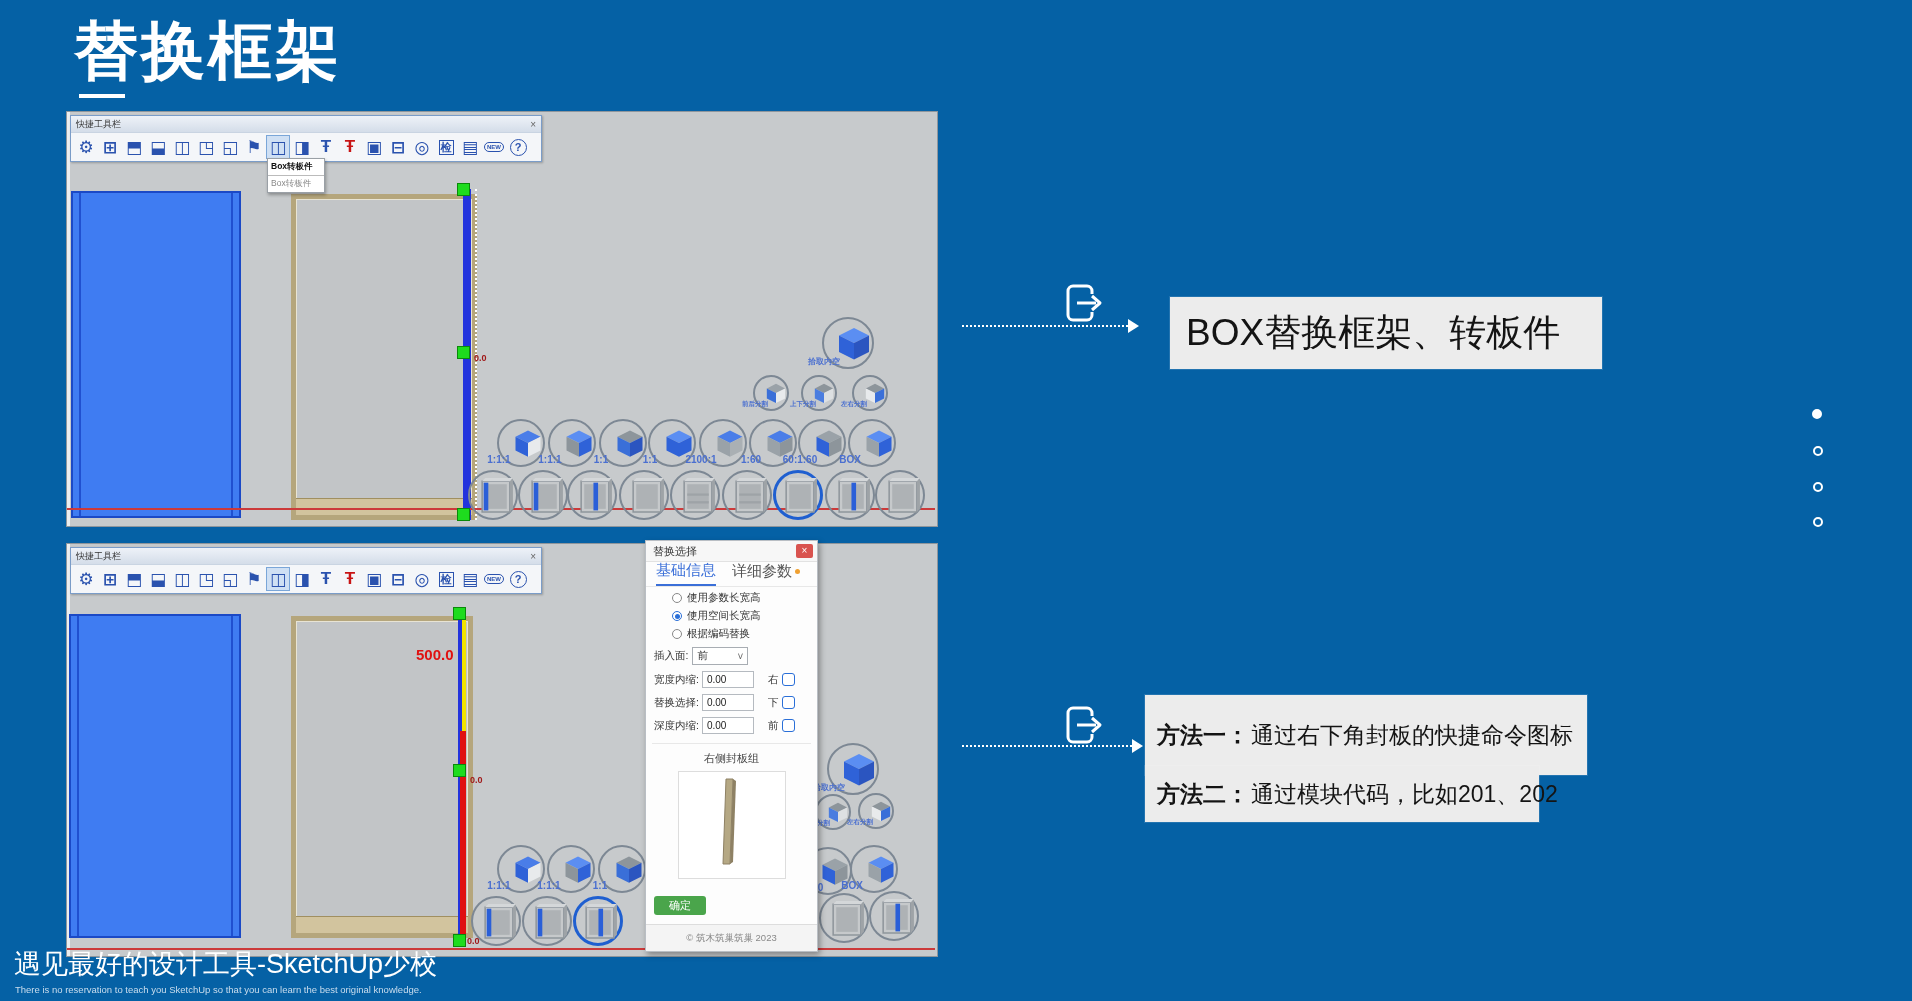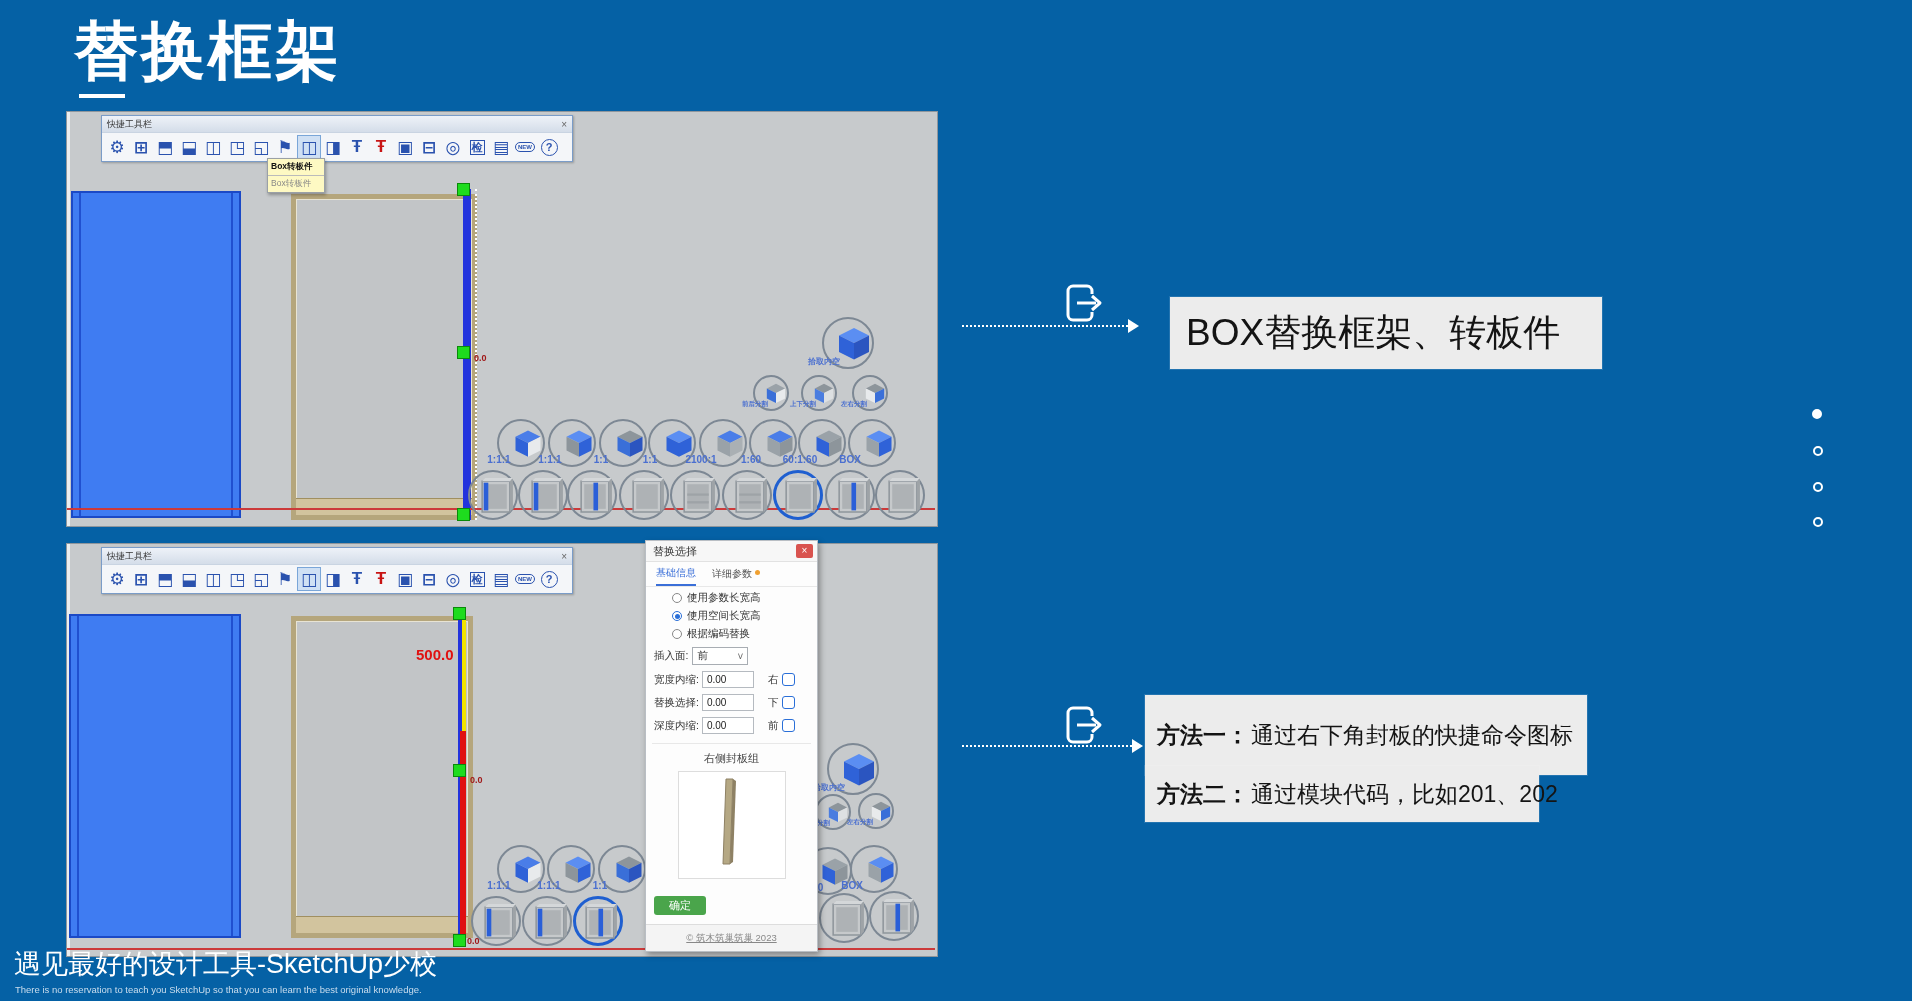--- a/index.html
+++ b/index.html
@@ -13,34 +13,34 @@
   #footer-cn{left:14px;top:946px;font-size:27px;color:#ffffff;}
   #footer-en{left:15px;top:984px;font-size:9.5px;color:#c9ddee;}
 
   
   .shot{background:#c7cacc;border:1px solid #8f969c;}
   .shot::before{content:'';position:absolute;left:0;top:0;bottom:0;width:3px;background:#eceef0;}
   #shot-top{left:66px;top:111px;width:870px;height:414px;}
   #shot-bottom{left:66px;top:543px;width:870px;height:412px;}
 
   
-  .tbwin{position:absolute;left:3px;top:3px;width:470px;border:1px solid #7a9cc8;background:#f4f6f9;box-shadow:1px 1px 2px rgba(0,0,0,.25);margin-left:31px;}
+  .tbwin{position:absolute;left:3px;top:3px;width:470px;border:1px solid #7a9cc8;background:#f4f6f9;box-shadow:1px 1px 2px rgba(0,0,0,.25);}
   .tbtitle{height:16px;background:linear-gradient(#eef2f8,#d4dde9);display:flex;align-items:center;padding:0 5px;font-size:9px;color:#333;}
   .tbtitle .sp{flex:1;}
   .tbclose{font-size:10px;color:#666;cursor:default;}
   .tbicons{height:28px;display:flex;align-items:center;padding:0 3px;background:#f4f6f9;border-top:1px solid #c9d4e2;}
   .tbi{width:24px;height:24px;display:flex;align-items:center;justify-content:center;font-size:17px;color:#2a52ae;font-weight:bold;}
   .tbi.red{color:#c81414;}
   .tbi.pressed{background:#cfe0f4;border:1px solid #7aa6d8;box-sizing:border-box;}
   .tbi.boxed span{border:1.5px solid #2a52ae;font-size:11px;padding:0 1px;line-height:13px;}
   .tbi.circled span{border:1.5px solid #2a52ae;border-radius:50%;width:15px;height:15px;font-size:11px;line-height:15px;text-align:center;display:block;}
   .tbi.badge span{border:1.5px solid #2a52ae;border-radius:7px;font-size:6px;padding:1px 2px;letter-spacing:0;}
 
   
-  .tooltip{position:absolute;left:200px;top:46px;width:56px;background:#fef9c3;border:1px solid #9aa0a6;box-shadow:1px 2px 3px rgba(0,0,0,.3);z-index:4;}
+  .tooltip{position:absolute;left:200px;top:46px;width:56px;background:#ffffff;border:1px solid #9aa0a6;box-shadow:1px 2px 3px rgba(0,0,0,.3);z-index:4;}
   .tooltip .l1{font-size:8.5px;font-weight:bold;color:#111;padding:2px 3px;border-bottom:1px solid #bbb;}
   .tooltip .l2{font-size:8.5px;color:#888;padding:2px 3px;}
 
   
   .bluepanel{position:absolute;background:#3f7cf2;border:2px solid #1b49c6;box-sizing:border-box;}
   .bluepanel i{position:absolute;top:0;bottom:0;width:2px;background:#2050d0;}
   .cabinet{position:absolute;border:5px solid #b5a67c;background:#c2c5c7;box-sizing:border-box;box-shadow:inset 0 0 0 1px #e8e4d4;}
   .kick{position:absolute;left:0;right:0;bottom:0;height:16px;background:#d2c49e;border-top:1px solid #a08f60;}
   .vline{position:absolute;width:8px;background:#2233dd;}
   .ystripe{position:absolute;width:4px;background:#f2e300;}
@@ -53,39 +53,39 @@
 
   
   .cbtn{position:absolute;border:2px solid #7d8894;border-radius:50%;box-sizing:border-box;display:flex;flex-direction:column;align-items:flex-end;justify-content:center;}
   .cbtn.hl{border:3px solid #1f5fd0;}
   .cbtn .clabel{position:absolute;bottom:0;width:200%;text-align:center;color:#4a6fd0;font-weight:bold;}
 
   
   #dialog{left:645px;top:540px;width:173px;height:412px;background:#fdfdfd;border:1px solid #b9bec4;box-shadow:2px 3px 6px rgba(0,0,0,.35);z-index:6;box-sizing:border-box;}
   .dlg-title{height:20px;background:#f7f7f7;border-bottom:1px solid #e2e2e2;display:flex;align-items:center;padding-left:7px;font-size:11px;color:#333;}
   .dlg-close{position:absolute;right:4px;top:3px;width:17px;height:14px;background:#d9534f;color:#fff;font-size:10px;line-height:13px;text-align:center;border-radius:2px;}
-  .dlg-tabs{display:flex;align-items:flex-end;height:24px;border-bottom:1px solid #e8e8e8;font-size:10px;}
+  .dlg-tabs{display:flex;align-items:flex-end;height:24px;border-bottom:1px solid #e8e8e8;font-size:15px;}
   .dlg-tab-a{color:#3a6fd8;margin-left:10px;padding-bottom:4px;border-bottom:2px solid #3a6fd8;}
   .dlg-tab-b{color:#555;margin-left:16px;padding-bottom:5px;position:relative;}
   .tabdot{display:inline-block;width:5px;height:5px;border-radius:50%;background:#f0a030;margin-left:3px;vertical-align:2px;}
   .radio-row{display:flex;align-items:center;margin:4px 0 0 26px;font-size:10.5px;color:#333;height:14px;}
   .radio{width:10px;height:10px;border:1px solid #888;border-radius:50%;margin-right:5px;background:#fff;box-sizing:border-box;}
   .radio.sel{border:1px solid #2a6fd8;position:relative;}
   .radio.sel::after{content:'';position:absolute;left:1.5px;top:1.5px;width:5px;height:5px;border-radius:50%;background:#2a6fd8;}
   .fld-row{display:flex;align-items:center;margin:6px 0 0 8px;font-size:10.5px;color:#333;}
   .selbox{width:56px;height:18px;border:1px solid #a8adb3;background:#fff;margin-left:4px;display:flex;align-items:center;padding:0 4px;justify-content:space-between;box-sizing:border-box;}
   .selbox .chev{color:#666;font-size:10px;}
   .numbox{width:52px;height:17px;border:1px solid #b5bac0;background:#fff;margin-left:3px;font-size:10px;color:#222;display:flex;align-items:center;padding-left:4px;box-sizing:border-box;}
   .sidelab{margin-left:14px;}
   .chk{width:13px;height:13px;border:1.5px solid #2a6fd8;border-radius:3px;background:#fff;margin-left:4px;box-sizing:border-box;}
   .dlg-sep{height:1px;background:#e8e8e8;margin:9px 6px 0 6px;}
   .prev-title{text-align:center;font-size:11px;color:#444;margin-top:7px;}
   .prev-box{width:106px;height:106px;border:1px solid #ddd;background:#fff;margin:5px auto 0 auto;}
   .okbtn{position:absolute;left:8px;bottom:36px;width:52px;height:19px;background:#4aa54b;color:#fff;font-size:11px;text-align:center;line-height:19px;border-radius:3px;}
-  .dlg-footer{position:absolute;left:0;right:0;bottom:0;height:26px;background:#f4f4f4;border-top:1px solid #ddd;text-align:center;font-size:9.5px;color:#888;line-height:26px;text-decoration:underline;}
+  .dlg-footer{position:absolute;left:0;right:0;bottom:0;height:26px;background:#f4f4f4;border-top:1px solid #ddd;text-align:center;font-size:9.5px;color:#888;line-height:26px;}
 
   
   .dotline{position:absolute;height:0;border-top:2px dotted #fff;}
   .arrhead{position:absolute;width:0;height:0;border-left:11px solid #fff;border-top:7px solid transparent;border-bottom:7px solid transparent;}
   .notebox{position:absolute;background:#ececec;color:#141414;display:flex;align-items:center;box-shadow:0 0 0 1px rgba(255,255,255,.12);}
   #note1{left:1170px;top:297px;width:400px;height:72px;font-size:37px;padding:0 16px;}
   #note2{left:1145px;top:695px;width:418px;height:62px;font-size:23px;padding:9px 12px;}
   #note3{left:1145px;top:766px;width:370px;height:56px;font-size:23px;padding:0 12px;}
   .notebox b{font-weight:bold;margin-right:2px;white-space:nowrap;}
   .notebox span{white-space:nowrap;}

